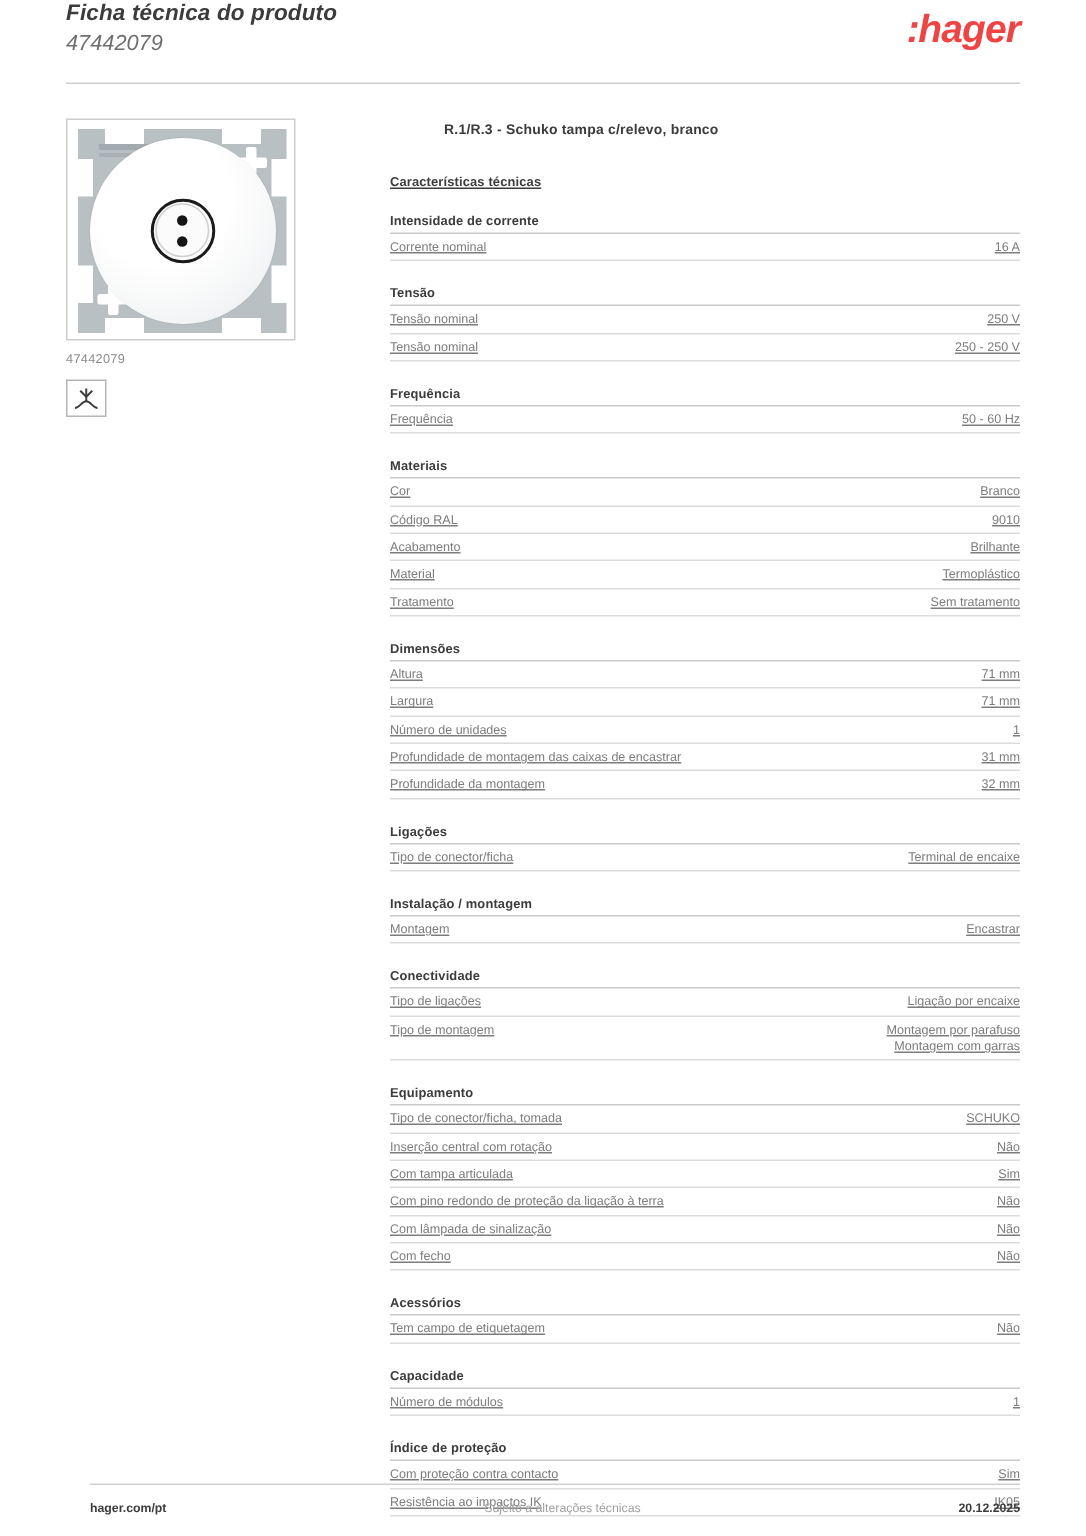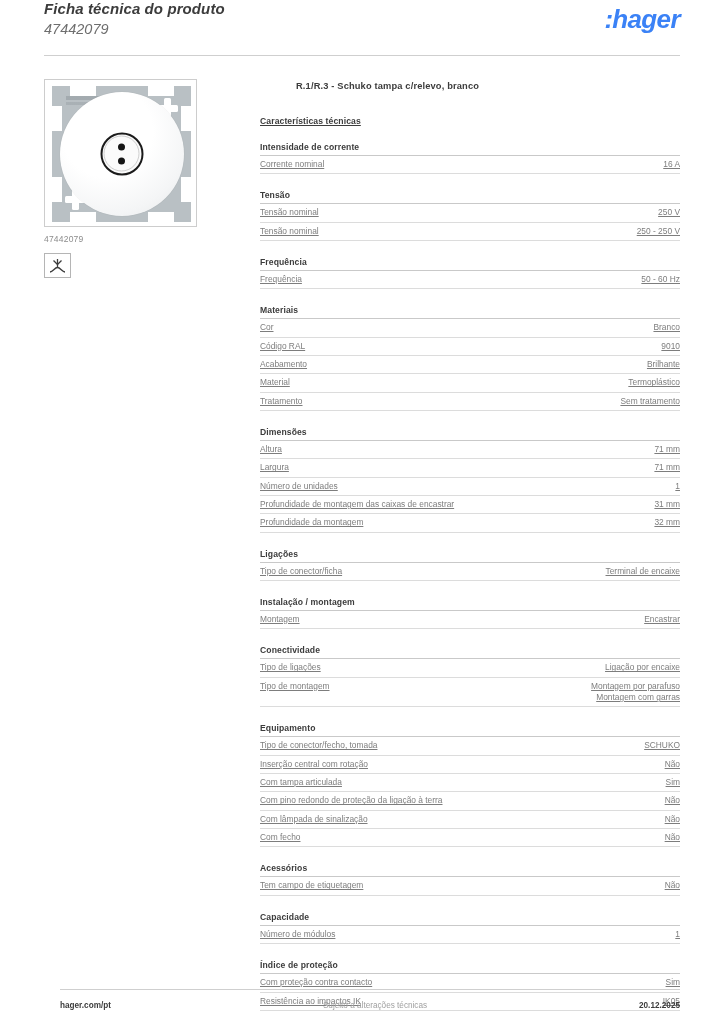--- a/index.html
+++ b/index.html
@@ -41,21 +41,21 @@
   }
   .doc-ref {
     font-size: 14.5px;
     font-weight: normal;
     color: #6e6e6e;
     margin-top: 1px;
   }
   .logo {
     font-size: 26px;
     font-weight: bold;
-    color: #3b82f6;
+    color: #ef4444;
     letter-spacing: -0.6px;
     line-height: 1;
     padding-top: 6px;
     white-space: nowrap;
   }
   .logo .colon { letter-spacing: -1px; }
 
   .header-rule {
     height: 1px;
     background: #cfcfcf;
@@ -425,21 +425,21 @@
             </div>
             <div class="row">
               <div class="label">Tipo de montagem</div>
               <div class="value">Montagem por parafuso
 Montagem com garras</div>
             </div>
           </div>
           <div class="section">
             <div class="section-title">Equipamento</div>
             <div class="row">
-              <div class="label">Tipo de conector/fecho, tomada</div>
+              <div class="label">Tipo de conector/ficha, tomada</div>
               <div class="value">SCHUKO</div>
             </div>
             <div class="row">
               <div class="label">Inserção central com rotação</div>
               <div class="value">Não</div>
             </div>
             <div class="row">
               <div class="label">Com tampa articulada</div>
               <div class="value">Sim</div>
             </div>

